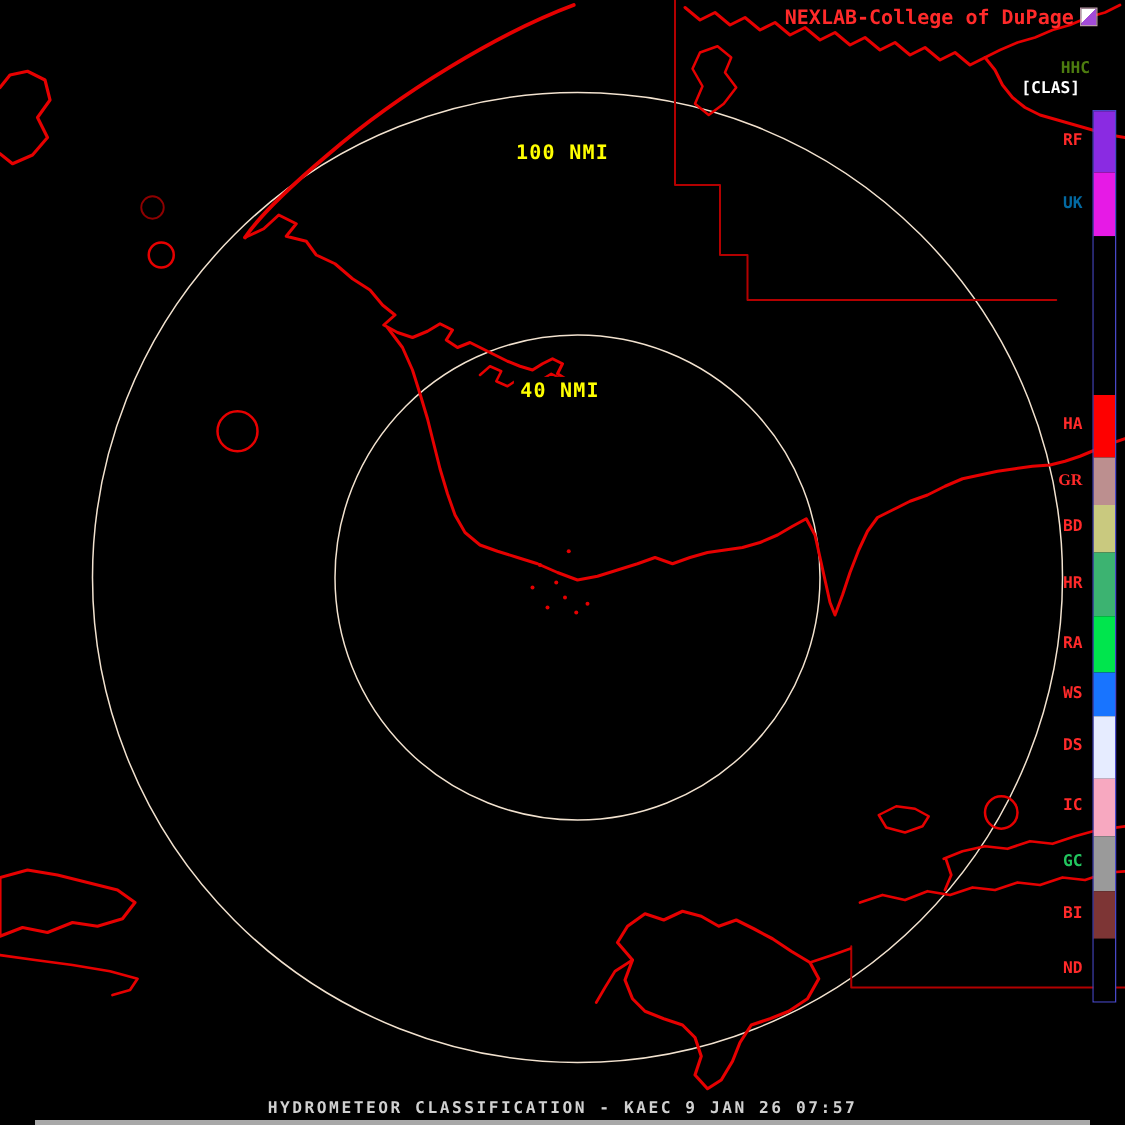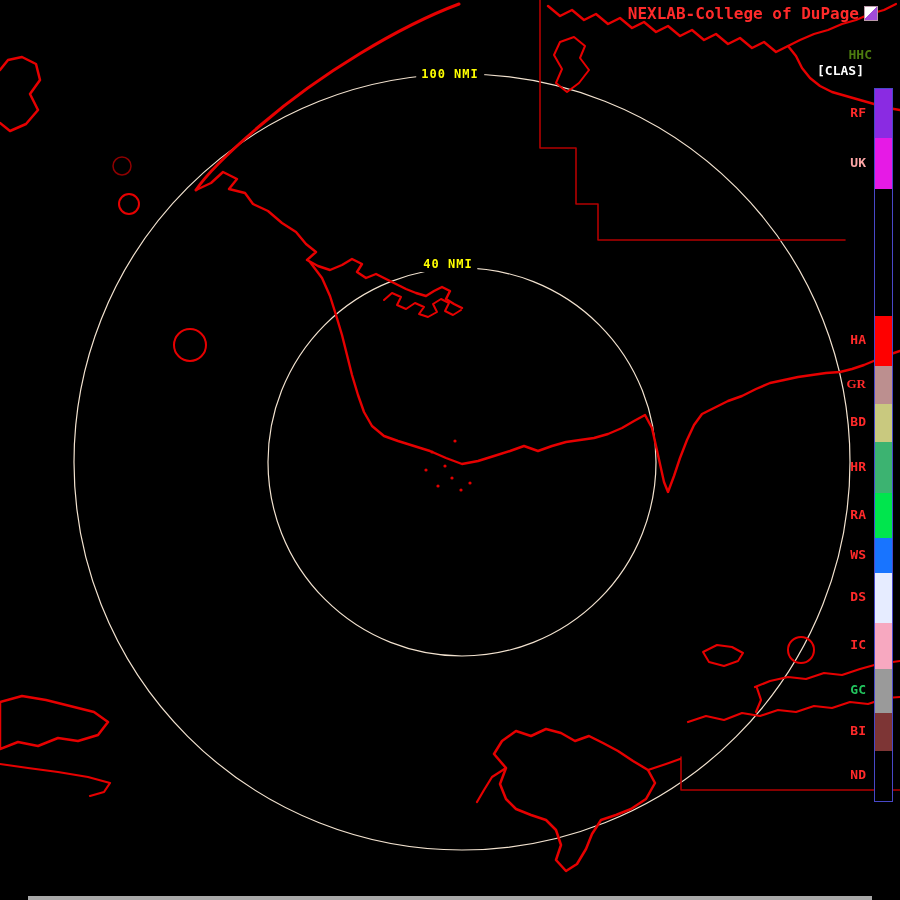--- a/index.html
+++ b/index.html
@@ -1,22 +1,22 @@
 <!DOCTYPE html>
 <html><head>
 <meta charset="utf-8">
 <style>
   html,body{margin:0;padding:0;background:#000;}
   body{width:900px;height:900px;position:relative;overflow:hidden;
        font-family:"DejaVu Sans Mono","Liberation Mono",monospace;}
   #stage{position:absolute;top:0;left:0;width:900px;height:900px;background:#000;}
   #map-svg{position:absolute;top:0;left:0;}
   .ring-label{position:absolute;transform:translate(-50%,-50%);background:#000;
-      color:#ffff00;font-size:12px;font-weight:bold;letter-spacing:1px;
-      padding:1px 5px;white-space:nowrap;z-index:5;}
+      color:#ffff00;font-size:16px;font-weight:bold;letter-spacing:1px;
+      padding:1px 5px;white-space:nowrap;z-index:5;margin-top:48px;}
   #site-header{position:absolute;top:4px;right:22px;display:flex;align-items:center;gap:5px;z-index:6;}
   #site-title{color:#ff2a2a;font-size:16px;font-weight:bold;white-space:nowrap;}
   #logo-icon{width:12px;height:13px;
       background:linear-gradient(135deg,#ffffff 45%,#a24bd8 45%);
       border:1px solid #b9a;flex:0 0 auto;}
   #product-code{position:absolute;top:47px;right:28px;color:#4d7c0f;font-size:13px;font-weight:bold;z-index:6;}
   #product-tag{position:absolute;top:63px;right:36px;color:#ffffff;font-size:13px;font-weight:bold;z-index:6;text-align:center;}
   #legend-bar{position:absolute;top:88px;left:874px;width:17px;border:1px solid #4848c8;z-index:6;}
   #legend-bar .seg{width:100%;}
   #legend-labels{position:absolute;top:0;left:0;width:900px;height:900px;pointer-events:none;z-index:6;}
@@ -86,29 +86,30 @@
       <div class="seg" style="height: 45px; background: rgb(0, 229, 77);"></div>
       <div class="seg" style="height: 35px; background: rgb(24, 116, 255);"></div>
       <div class="seg" style="height: 50px; background: rgb(230, 236, 255);"></div>
       <div class="seg" style="height: 46px; background: rgb(247, 168, 192);"></div>
       <div class="seg" style="height: 44px; background: rgb(154, 154, 154);"></div>
       <div class="seg" style="height: 38px; background: rgb(125, 53, 53);"></div>
       <div class="seg" style="height: 50px; background: rgb(0, 0, 0);"></div>
     </div>
   <div id="legend-labels">
       <div class="legend-label" style="top: 104.5px; color: rgb(255, 42, 42);">RF</div>
-      <div class="legend-label" style="top: 154.5px; color: #fca5a5; margin-left: 28px;">UK</div>
+      <div class="legend-label" style="top: 154.5px; color: #0369a1; margin-left: 28px;">UK</div>
       <div class="legend-label" style="top: 332px; color: rgb(255, 42, 42);">HA</div>
       <div class="legend-label" style="top: 376px; color: rgb(255, 42, 42); font-family: Liberation Serif, serif;">GR</div>
       <div class="legend-label" style="top: 414px; color: rgb(255, 42, 42);">BD</div>
       <div class="legend-label" style="top: 458.5px; color: rgb(255, 42, 42);">HR</div>
       <div class="legend-label" style="top: 506.5px; color: rgb(255, 42, 42);">RA</div>
       <div class="legend-label" style="top: 546.5px; color: rgb(255, 42, 42);">WS</div>
       <div class="legend-label" style="top: 589px; color: rgb(255, 42, 42);">DS</div>
       <div class="legend-label" style="top: 637px; color: rgb(255, 42, 42);">IC</div>
       <div class="legend-label" style="top: 682px; color: #22c55e;">GC</div>
       <div class="legend-label" style="top: 723px; color: rgb(255, 42, 42);">BI</div>
       <div class="legend-label" style="top: 767px; color: rgb(255, 42, 42);">ND</div>
     </div>
 
+  <div id="footer-status">HYDROMETEOR CLASSIFICATION - KAEC 9 JAN 26 07:57</div>
   <div id="bottom-strip"></div>
 
 </div>
 
 </body></html>

